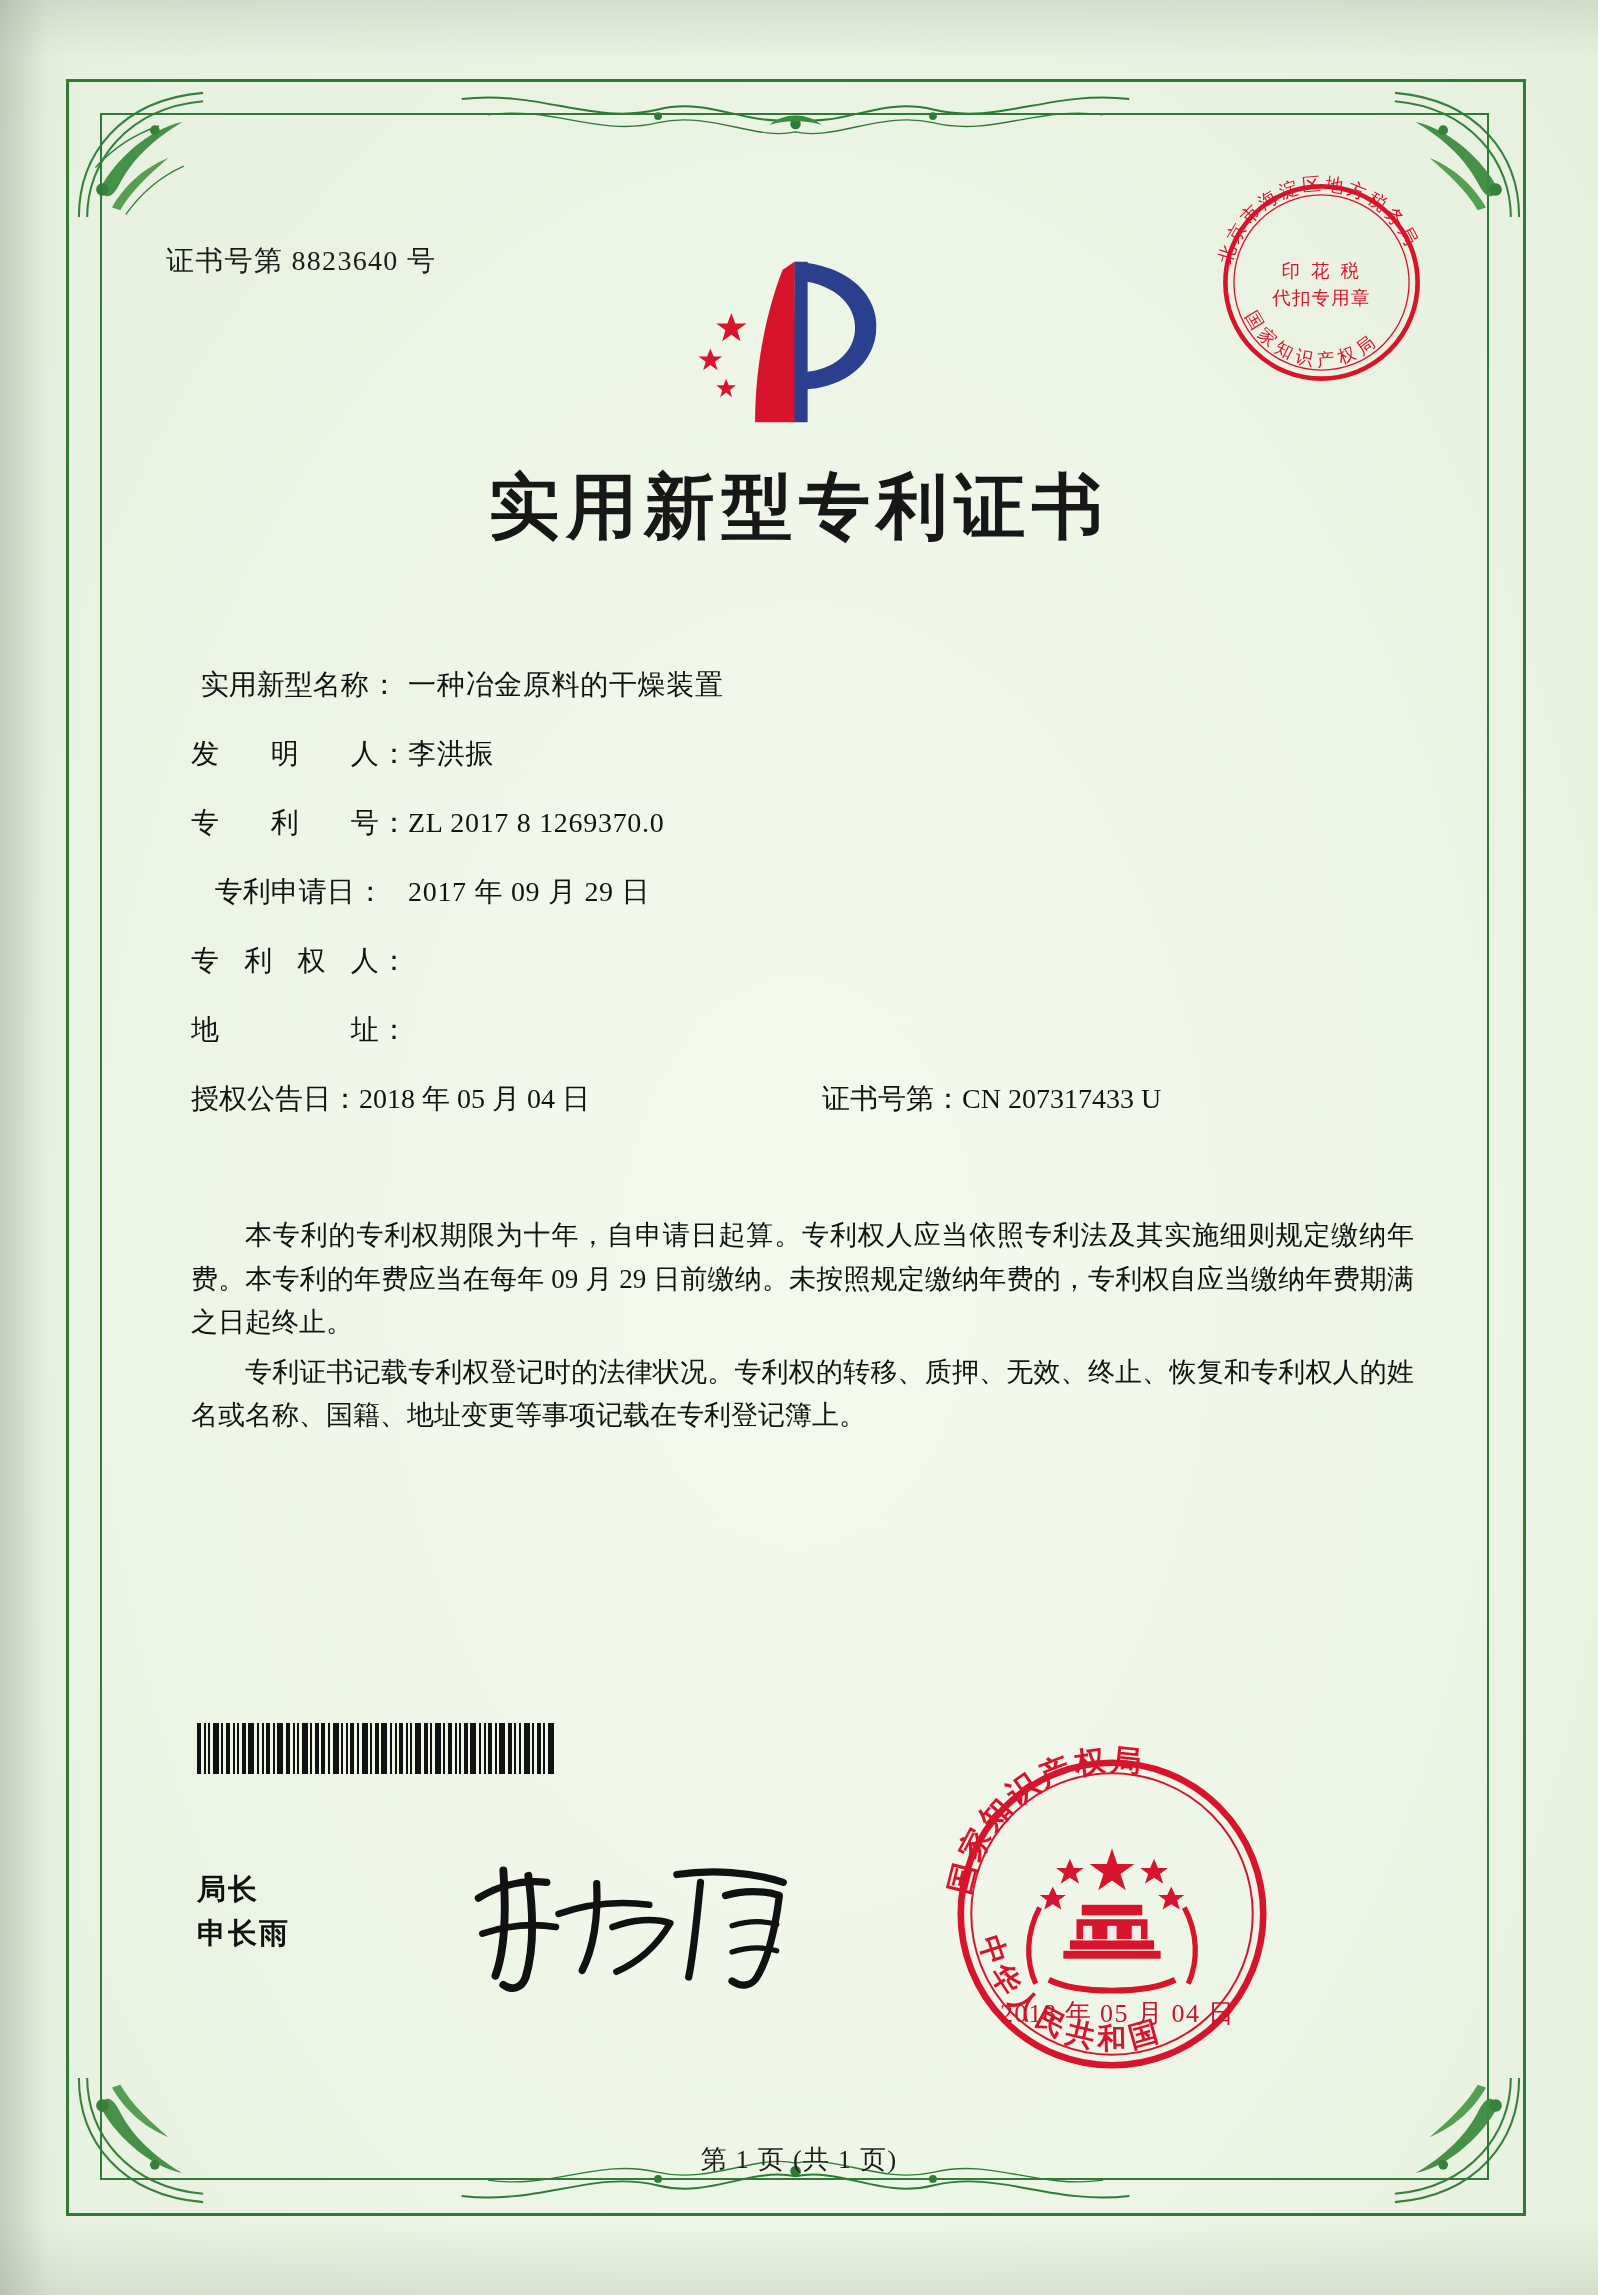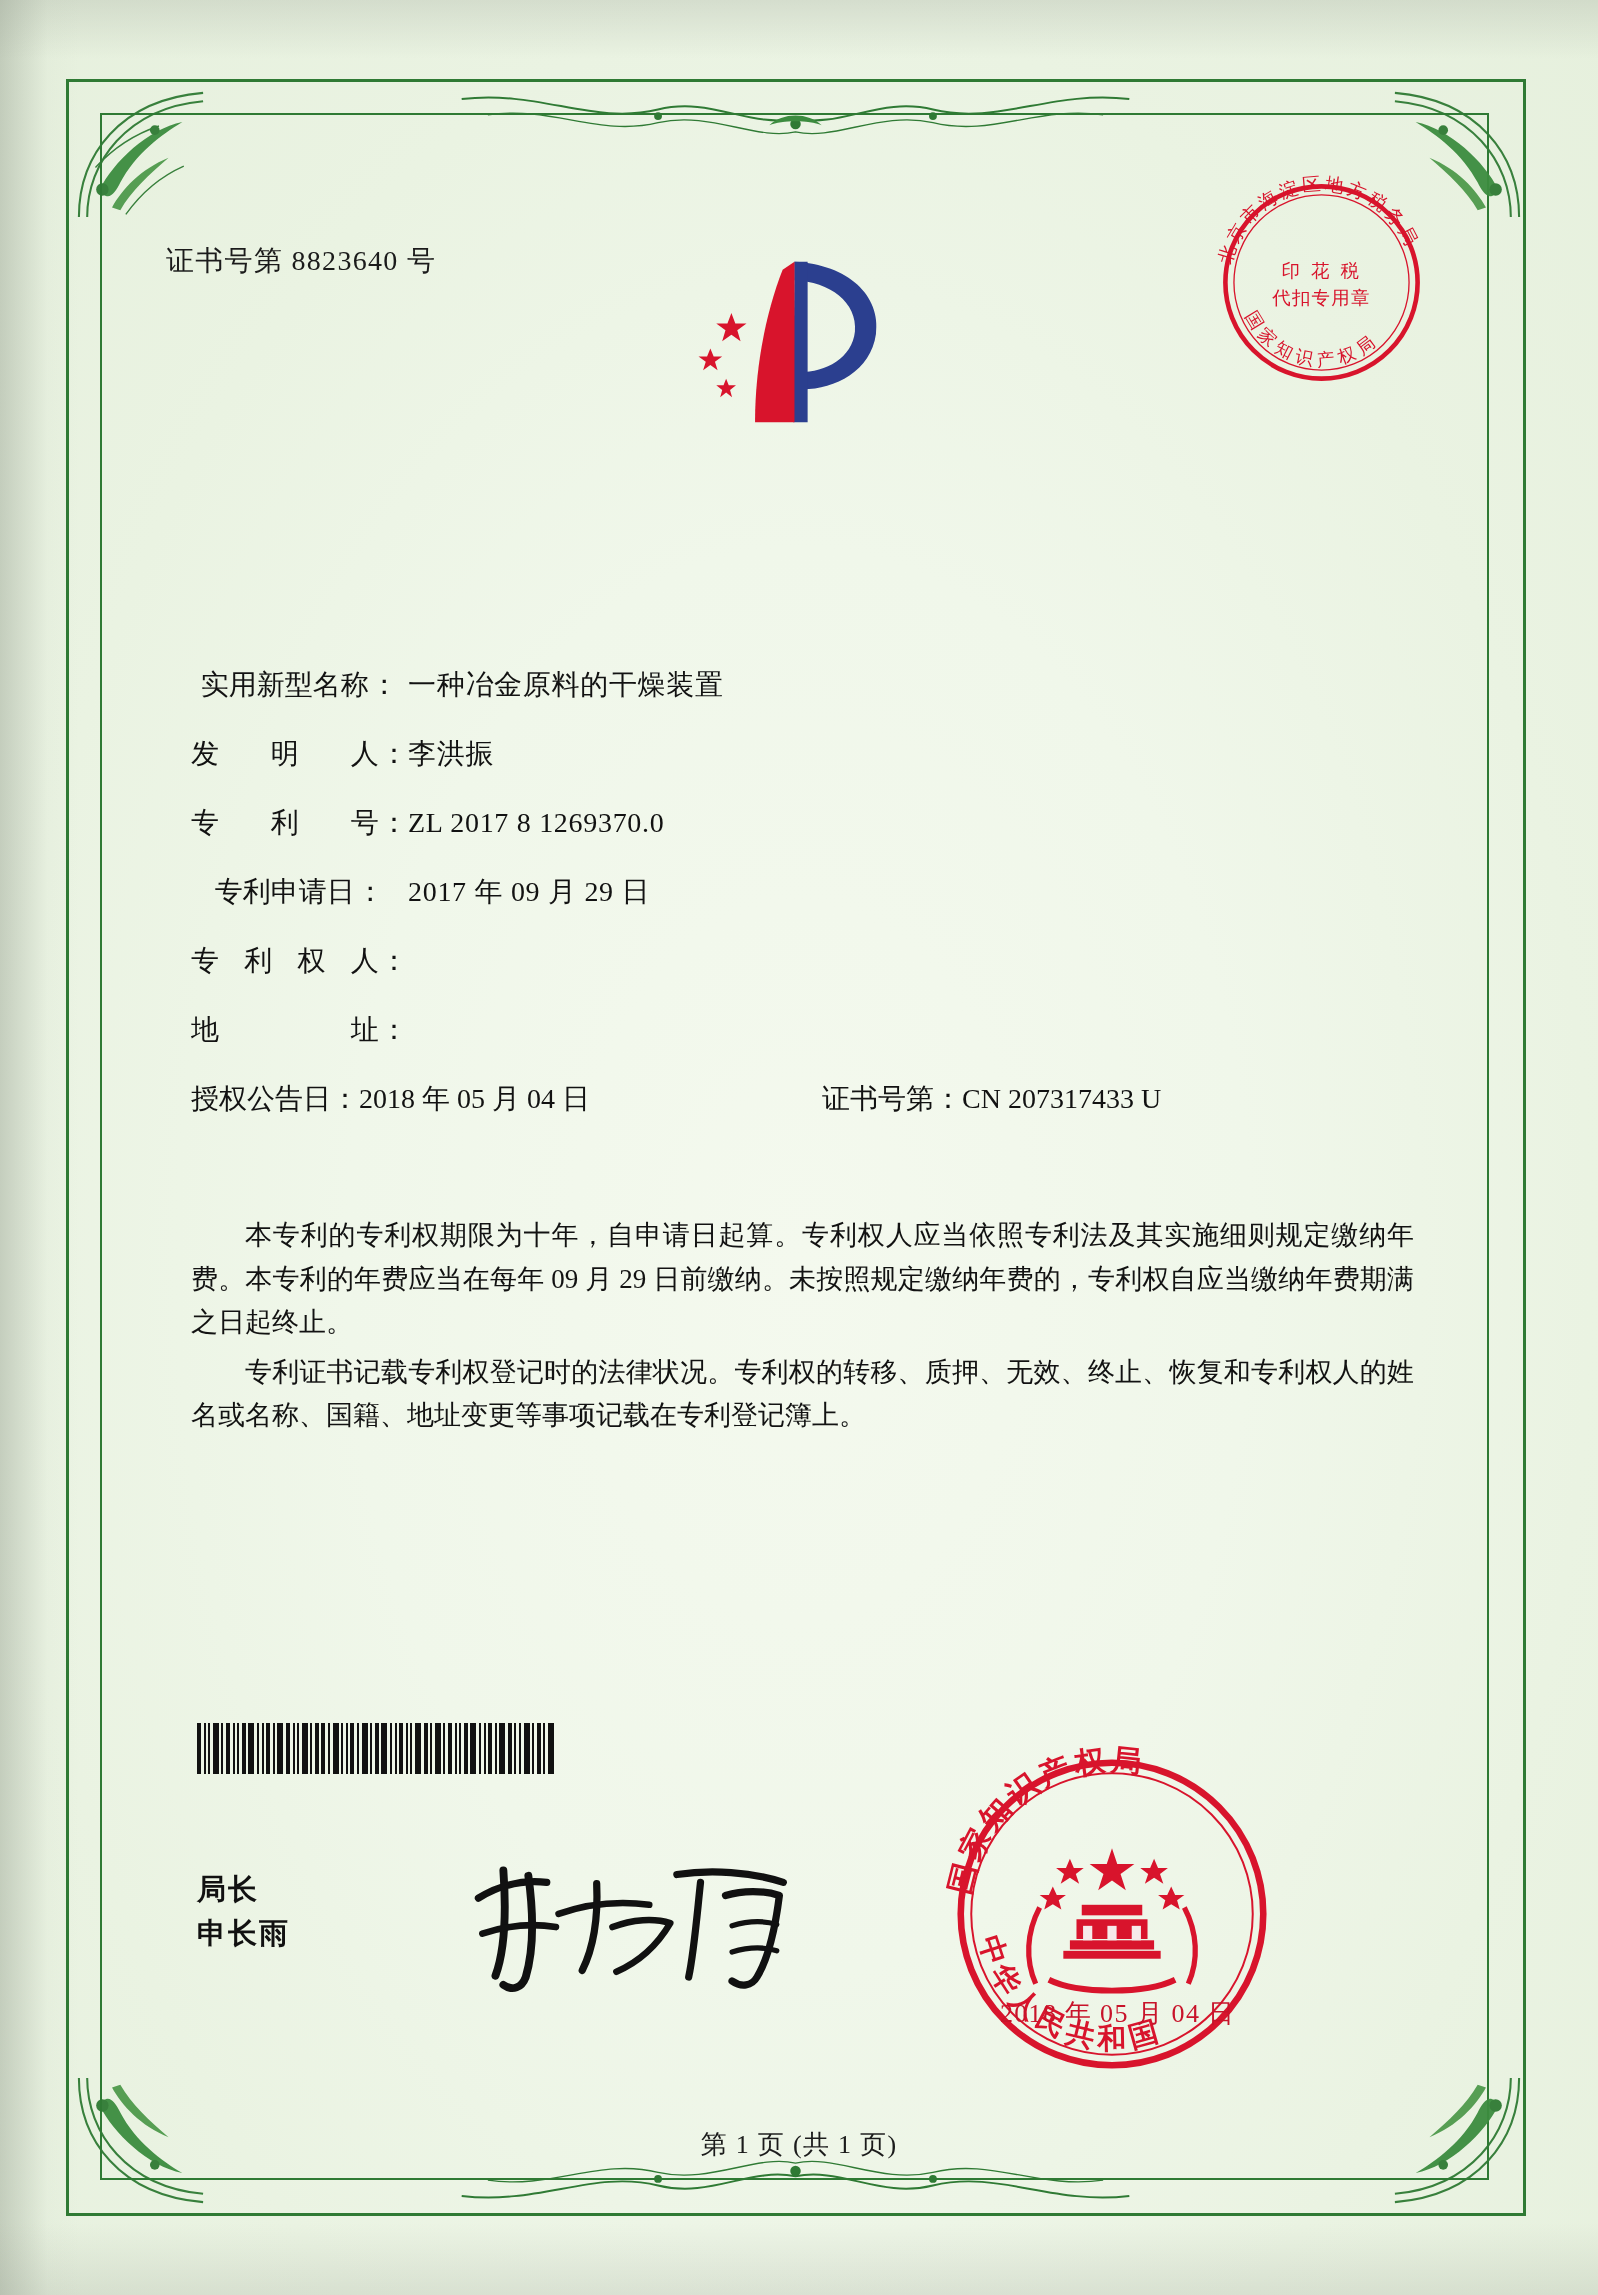--- a/index.html
+++ b/index.html
@@ -224,21 +224,21 @@
     left: 1000px; top: 1996px;
     font-size: 26px;
     color: #c8132a;
     letter-spacing: 1.3px;
     white-space: nowrap;
     font-family: "Liberation Serif", serif;
   }
 
   .page-footer {
     position: absolute;
-    left: 0; right: 0; bottom: 133px;
+    left: 0; right: 0; bottom: 118px;
     text-align: center;
     font-size: 26px;
     color: #1b1b1b;
     letter-spacing: 1.3px;
   }
 </style>
 </head>
 <body>
 
 <div class="page">
@@ -356,20 +356,21 @@
         <textPath href="#arcTop" startOffset="6%">北京市海淀区地方税务局</textPath>
       </text>
       <text font-family="'DejaVu Sans','Liberation Sans',sans-serif" font-size="27" fill="#d8142c" letter-spacing="8">
         <textPath href="#arcBottom" startOffset="13%">国家知识产权局</textPath>
       </text>
       <text x="180" y="172" text-anchor="middle" font-family="'DejaVu Sans','Liberation Sans',sans-serif" font-size="28" fill="#d8142c" letter-spacing="4">印 花 税</text>
       <text x="180" y="212" text-anchor="middle" font-family="'DejaVu Sans','Liberation Sans',sans-serif" font-size="28" fill="#d8142c" letter-spacing="2">代扣专用章</text>
     </svg>
   </div>
 
+  <div class="doc-title">实用新型专利证书</div>
 
   <div class="fields">
 
     <div class="field-row">
       <div class="field-label">
         <span class="lbl-text">实用新型名称</span>
         <span class="colon">：</span>
       </div>
       <div class="field-value">一种冶金原料的干燥装置</div>
     </div>

